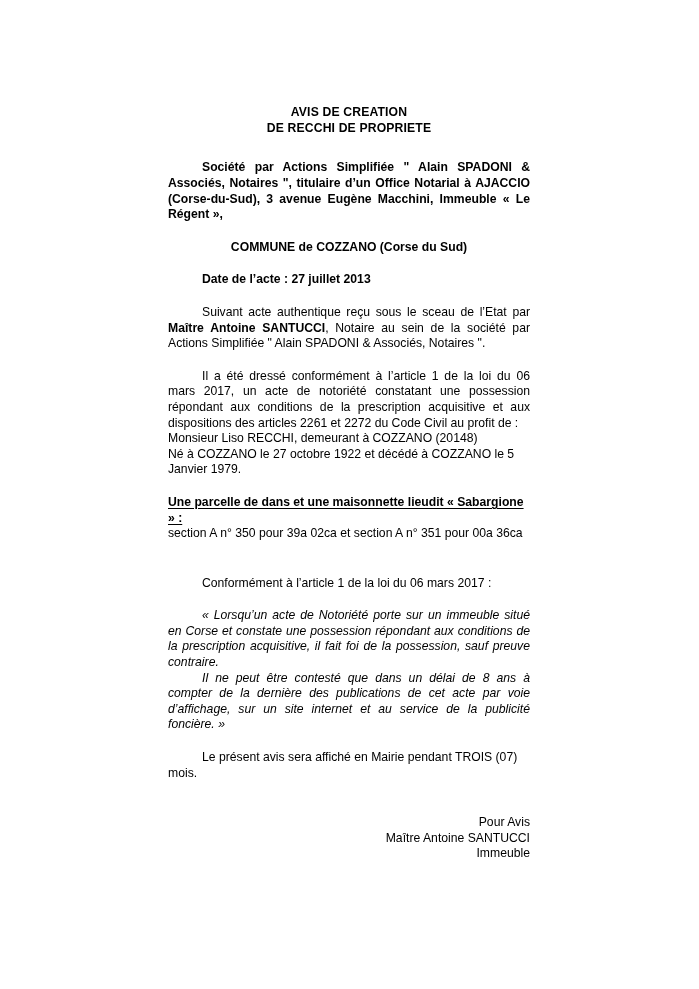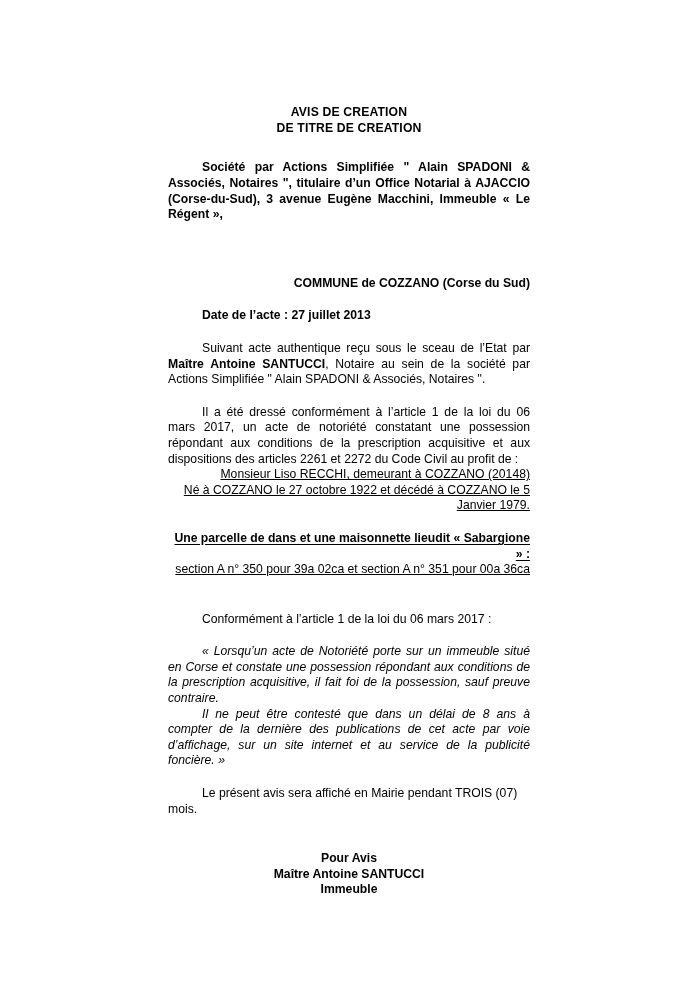--- a/index.html
+++ b/index.html
@@ -42,51 +42,49 @@
     text-align: justify;
     text-justify: inter-word;
   }
   .indent {
     text-indent: 34px;
   }
   .gap-lg { height: 24px; }
   .gap-md { height: 17px; }
   .gap-xl { height: 34px; }
   .center {
-    text-align: right;
+    text-align: center;
     font-weight: bold;
-    margin-top: 36px;
   }
   .bold { font-weight: bold; }
   .ital { font-style: italic; }
   .underline-head {
     font-weight: bold;
     text-decoration: underline;
     text-underline-offset: 2px;
   }
   .left-line {
-    text-align: right;
-    text-decoration: underline;
+    text-align: left;
   }
   .sig {
-    text-align: center;
-    font-weight: bold;
+    text-align: right;
+    font-weight: normal;
     font-size: 12.2px;
     line-height: 15.6px;
   }
 </style>
 </head>
 <body>
 
 <div class="page">
   <div class="content">
 
     <div class="doc-title">
       <div>AVIS DE CREATION</div>
-      <div>DE TITRE DE CREATION</div>
+      <div>DE RECCHI DE PROPRIETE</div>
     </div>
 
     <div class="gap-lg"></div>
 
     <p class="para indent bold">Société par Actions Simplifiée " Alain SPADONI &amp; Associés, Notaires ", titulaire d’un Office Notarial à AJACCIO (Corse-du-Sud), 3 avenue Eugène Macchini, Immeuble « Le Régent »,</p>
 
     <div class="gap-md"></div>
 
     <p class="center">COMMUNE de COZZANO (Corse du Sud)</p>
 

